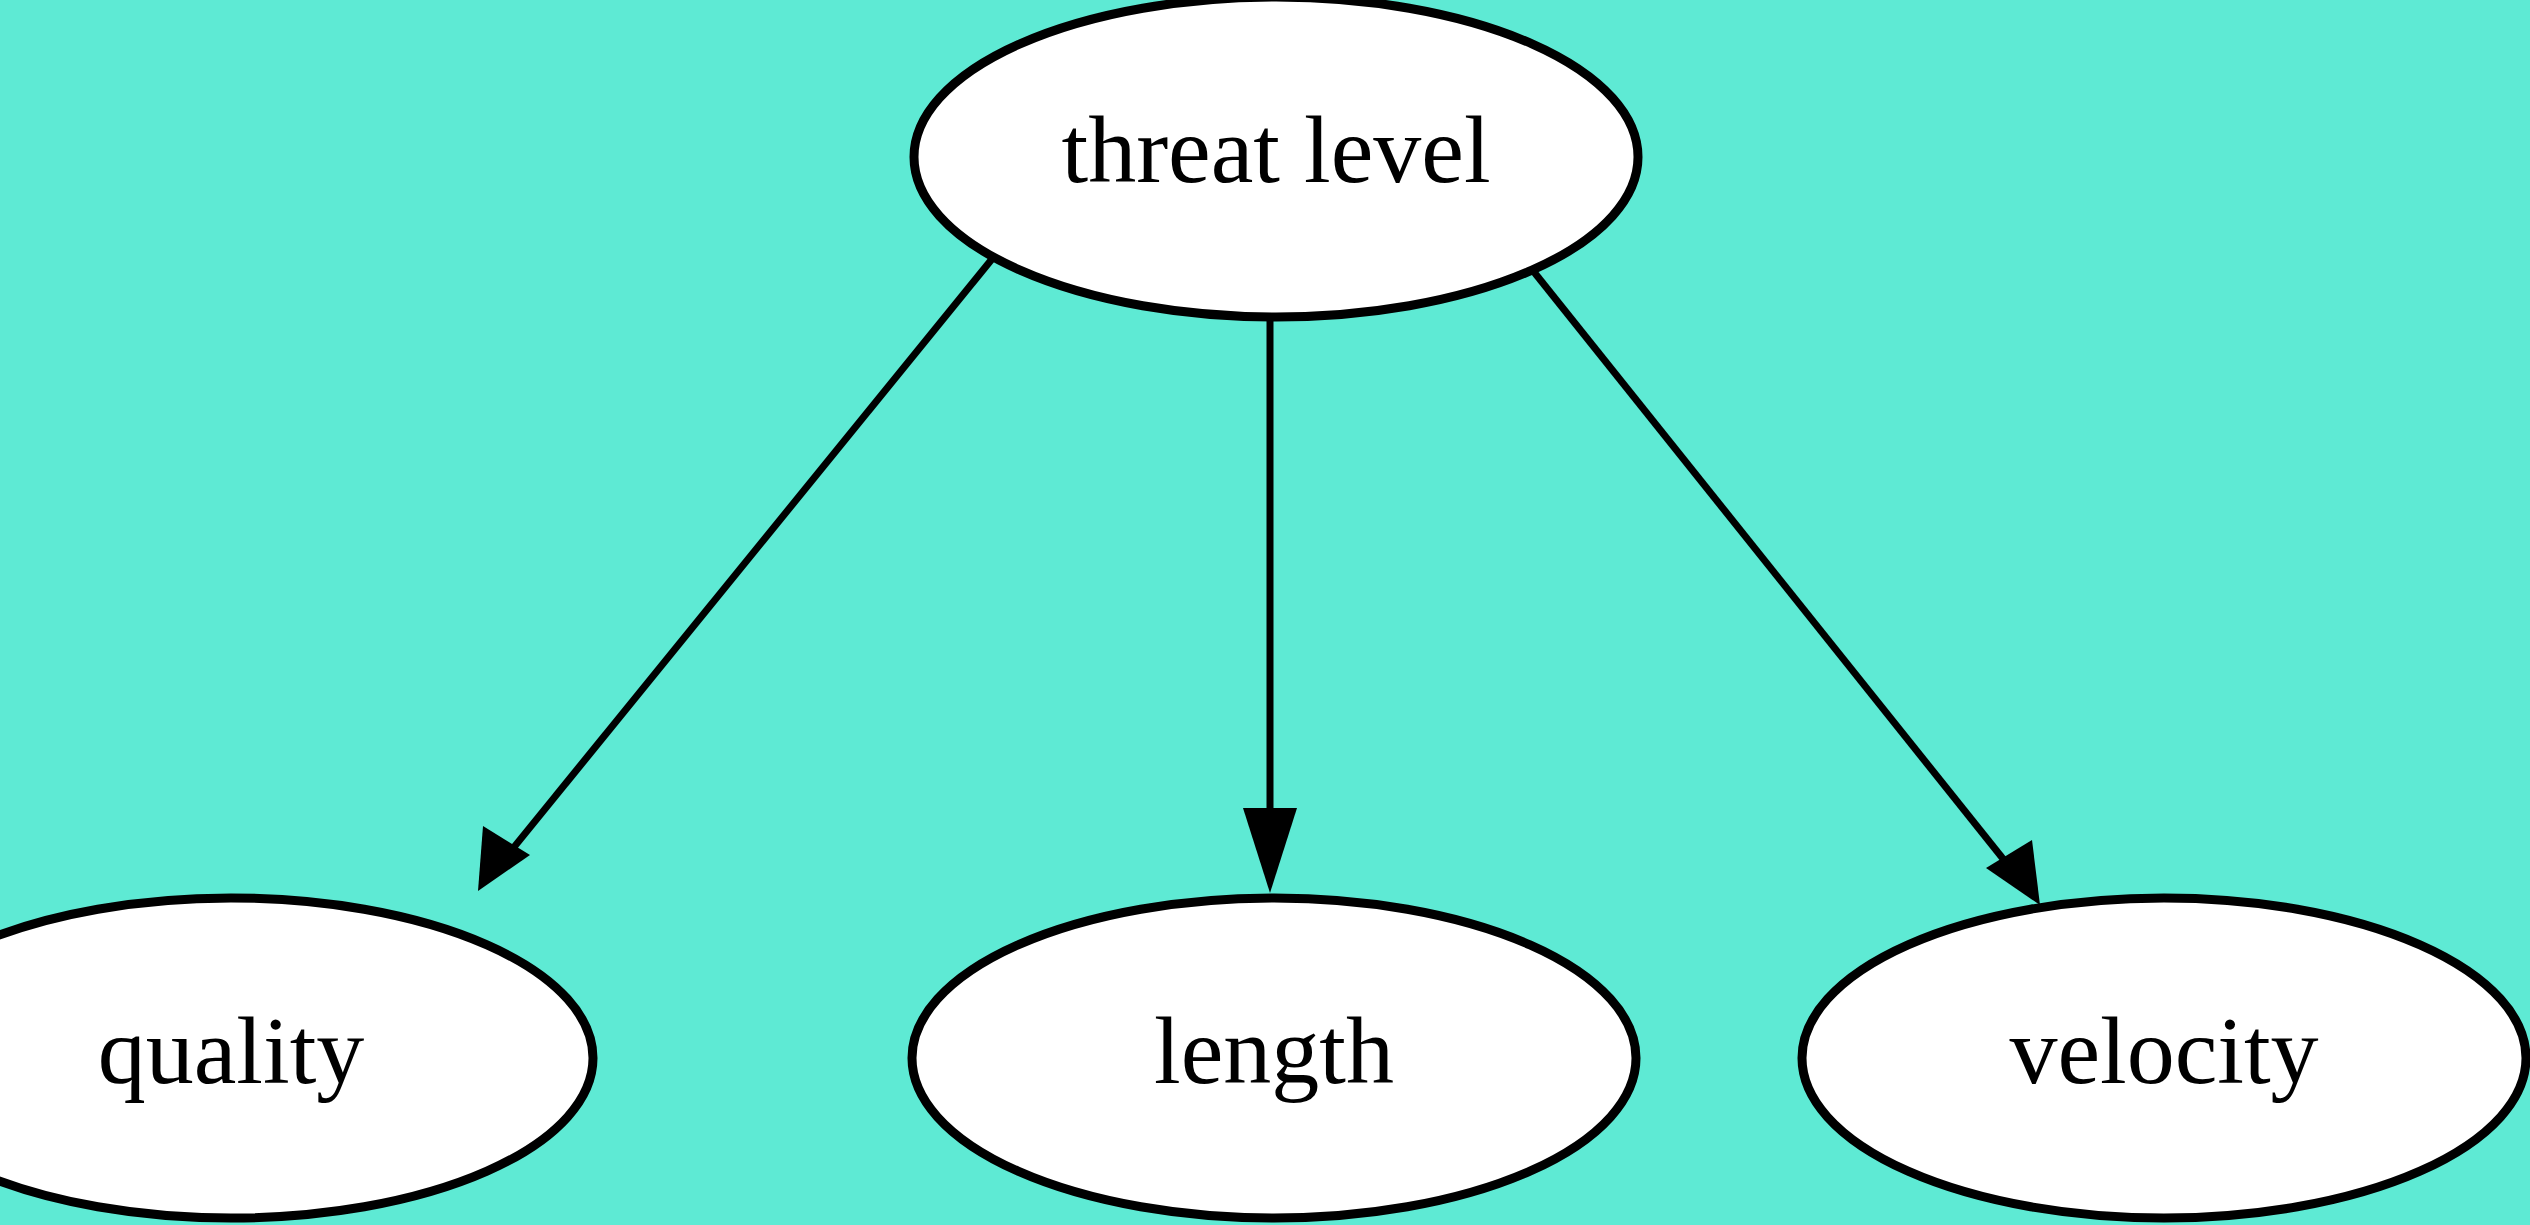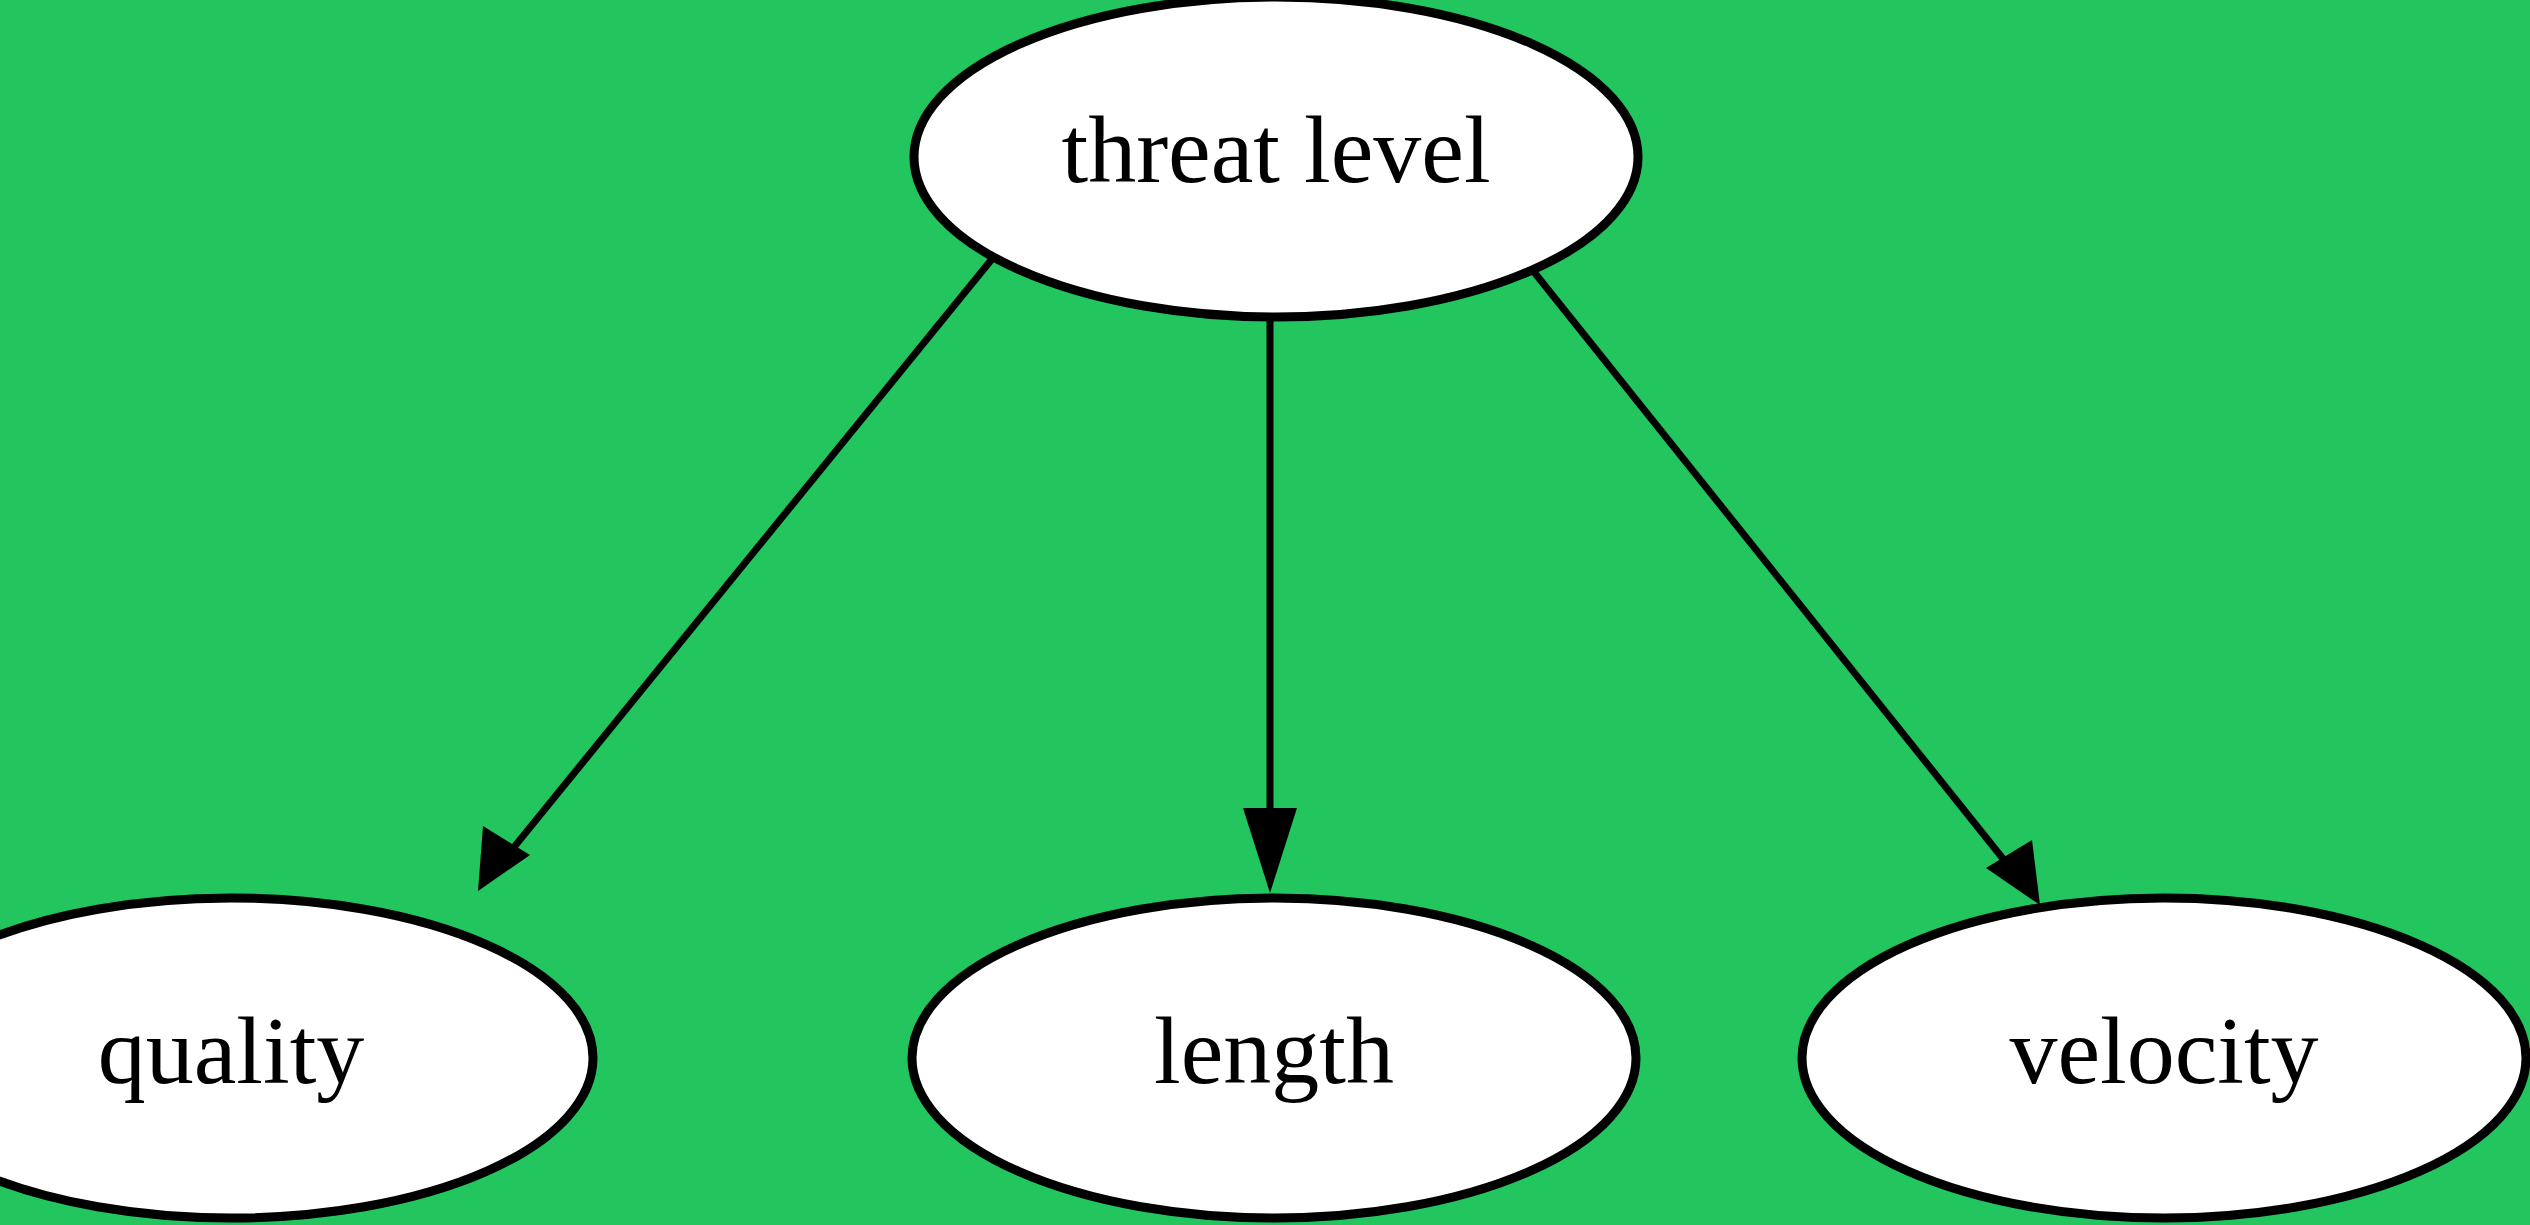--- a/index.html
+++ b/index.html
@@ -8,21 +8,21 @@
     padding: 0;
     background: #ffffff;
   }
   body {
     font-family: "Liberation Serif", "DejaVu Serif", serif;
   }
   #canvas-wrap {
     position: relative;
     width: 2530px;
     height: 1225px;
-    background: #22c55e;
+    background: #5eead4;
     overflow: hidden;
     text-align: center;
   }
   svg#graph {
     display: block;
     width: 2530px;
     height: 1225px;
   }
   .node-ellipse {
     fill: #ffffff;

